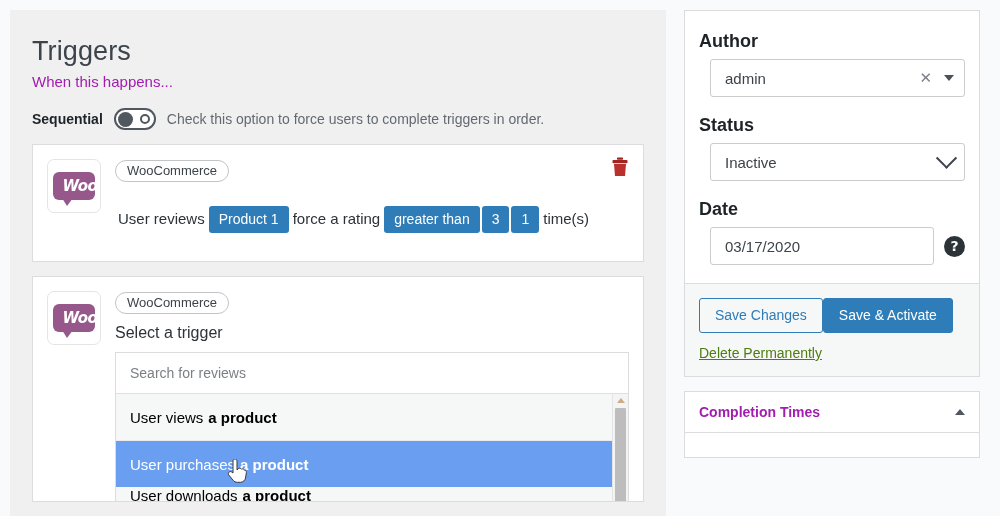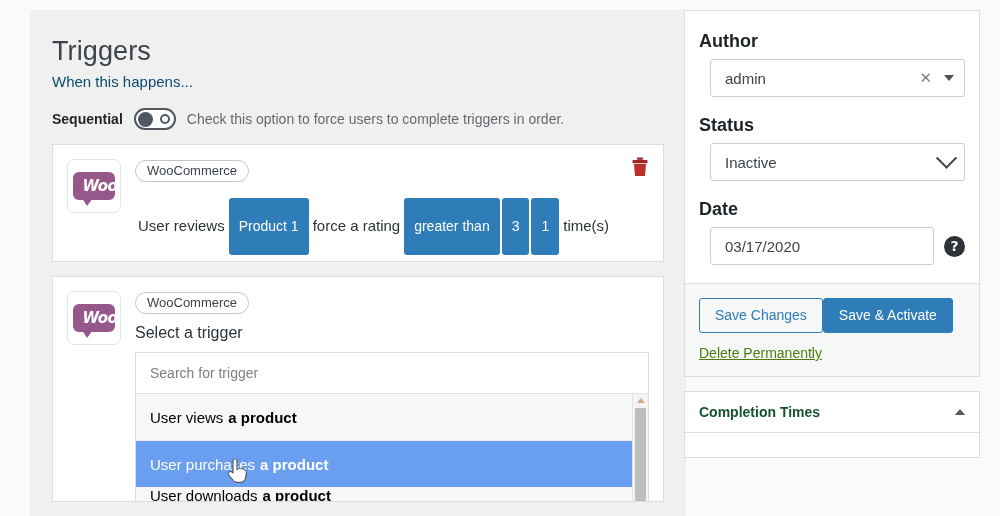--- a/index.html
+++ b/index.html
@@ -6,31 +6,31 @@
   body{
     width:1000px;height:516px;overflow:hidden;
     background:#f8fafc;
     font-family:"Liberation Sans", sans-serif;
     -webkit-font-smoothing:antialiased;
   }
   .page{position:relative;width:1000px;height:516px;}
 
   
   .main-panel{
-    position:absolute;left:30px;top:10px;width:656px;height:506px;
+    position:absolute;left:10px;top:10px;width:656px;height:506px;
     background:#f0f0f1;
     box-sizing:border-box;
     padding:26px 22px 0 22px;
   }
   .page-title{
     font-size:27px;color:#3c434a;font-weight:400;
     margin:0 0 6px 0;line-height:1.15;letter-spacing:.1px;
   }
   .page-sub{
-    font-size:15px;color:#0c4a6e;margin:0 0 18px 0;
+    font-size:15px;color:#a21caf;margin:0 0 18px 0;
   }
   .seq-row{display:flex;align-items:center;gap:11px;margin-bottom:14px;}
   .seq-label{font-size:14px;font-weight:bold;color:#1d2327;}
   .toggle{
     width:42px;height:22px;border-radius:11px;
     background:#fff;border:2px solid #50575e;
     display:flex;align-items:center;justify-content:space-between;
     padding:0 2px;box-sizing:border-box;flex:none;cursor:pointer;
   }
   .toggle .knob{width:15px;height:15px;border-radius:50%;background:#50575e;}
@@ -69,22 +69,22 @@
   .badge{
     display:inline-block;border:1px solid #c3c4c7;border-radius:11px;
     padding:2px 11px 3px 11px;font-size:13px;color:#3c434a;background:#fff;
     margin-bottom:8px;
   }
   .sentence{
     font-size:15px;color:#2c3338;line-height:34px;
   }
   .token{
     display:inline-block;background:#2e7cb8;color:#fff;
-    border-radius:3px;padding:20px 10px;font-size:14px;line-height:1.2;
-    vertical-align:middle;margin:8px 1px;cursor:pointer;
+    border-radius:3px;padding:5px 10px;font-size:14px;line-height:1.2;
+    vertical-align:middle;margin:16px 1px;cursor:pointer;
   }
   .plain{vertical-align:middle;margin:0 3px;}
   .trash{
     position:absolute;right:14px;top:12px;cursor:pointer;width:18px;height:20px;
   }
 
   .select-title{font-size:16px;color:#2c3338;margin:2px 0 10px 0;}
 
   .dropdown{
     border:1px solid #dcdcde;background:#fff;width:100%;box-sizing:border-box;
@@ -154,21 +154,21 @@
   .btn-primary{background:#2e7cb8;border:1px solid #2e7cb8;color:#fff;}
   .delete-link{
     font-size:14px;color:#4d7c0f;text-decoration:underline;cursor:pointer;
     display:inline-block;
   }
   .panel2{margin-top:14px;}
   .panel2-head{
     height:40px;display:flex;align-items:center;justify-content:space-between;
     padding:0 14px;border-bottom:1px solid #dcdcde;cursor:pointer;
   }
-  .panel2-title{font-size:14px;font-weight:bold;color:#14532d;}
+  .panel2-title{font-size:14px;font-weight:bold;color:#a21caf;}
   .caret-up{
     width:0;height:0;border-left:5px solid transparent;border-right:5px solid transparent;
     border-bottom:6px solid #50575e;
   }
   .panel2-body{height:24px;background:#fff;}
 
   
   .cursor{position:absolute;left:225px;top:459px;width:24px;height:30px;pointer-events:none;}
 </style>
 </head>
@@ -213,21 +213,21 @@
       <div class="woo-tile">
         <div class="woo-bubble">
           <span class="woo-text">Woo</span>
         </div>
       </div>
       <div class="card-body">
         <span class="badge">WooCommerce</span>
         <div class="select-title">Select a trigger</div>
 
         <div class="dropdown">
-          <div class="dd-search">Search for trigger</div>
+          <div class="dd-search">Search for reviews</div>
           <div class="dd-list">
 
             <div class="dd-item">
               <span>User views</span>
               <b>a product</b>
             </div>
 
             <div class="dd-item sel">
               <span>User purchases</span>
               <b>a product</b>

